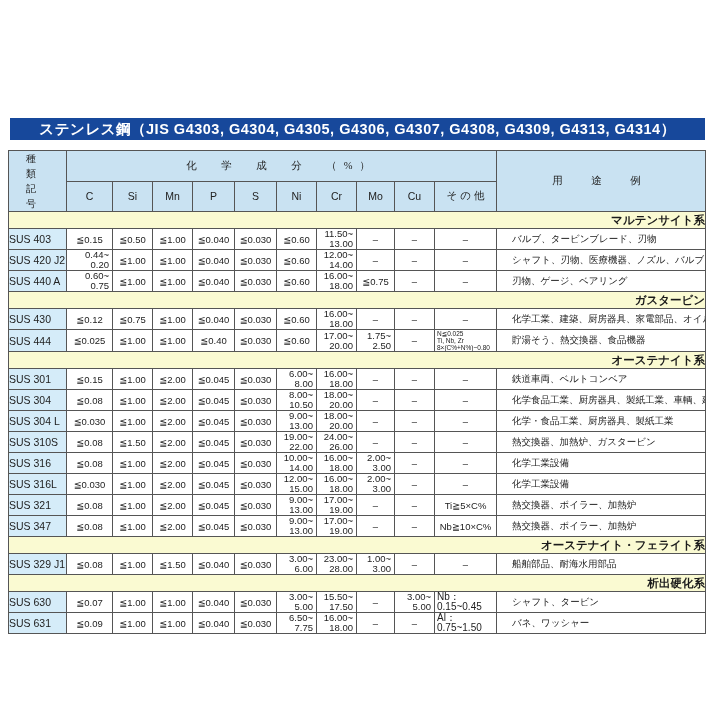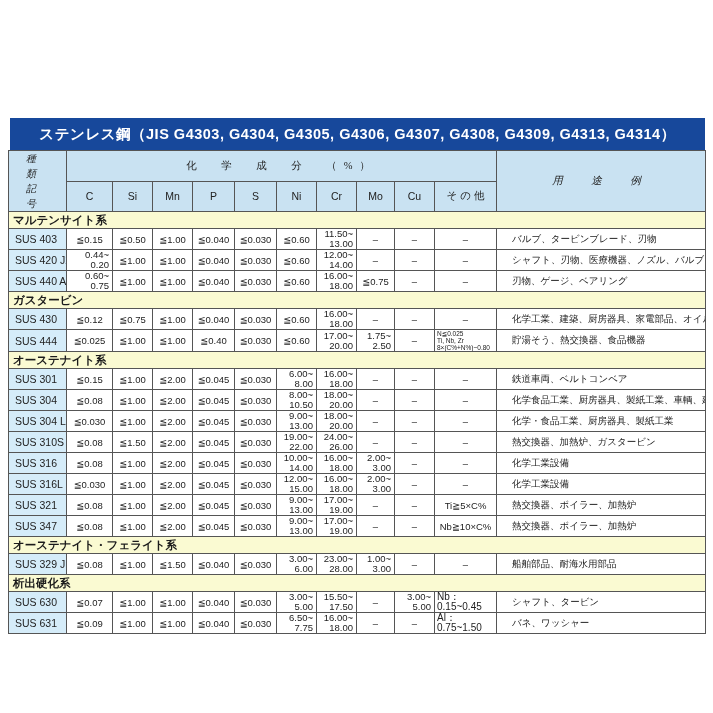--- a/index.html
+++ b/index.html
@@ -2,47 +2,47 @@
 <html><head>
 <meta charset="utf-8">
 <style>
   html,body{margin:0;padding:0;}
   body{
     width:713px;height:713px;background:#ffffff;position:relative;
     font-family:"Liberation Sans","DejaVu Sans",sans-serif;color:#222;
     overflow:hidden;
   }
   .title-bar{
-    position:absolute;left:10px;top:118px;width:695px;height:32px;
+    position:absolute;left:10px;top:118px;width:695px;height:22px;
     background:#17489b;color:#ffffff;font-weight:bold;font-size:14.5px;
     display:flex;align-items:center;justify-content:center;letter-spacing:0.5px;
     white-space:nowrap;
   }
   table.spec{
     position:absolute;left:8px;top:150px;width:698px;
     border-collapse:collapse;table-layout:fixed;
     font-size:9.5px;color:#222;
   }
   table.spec td,table.spec th{
     border:1px solid #555;padding:0;vertical-align:middle;
     font-weight:normal;overflow:hidden;
   }
   tr.hdr1 th{height:20px;background:#c9e2f2;}
   tr.hdr2 th{height:20px;background:#c9e2f2;font-size:10.5px;}
   th.type-head{background:#c9e2f2;font-size:10px;line-height:15px;}
-  th.type-head .sp{letter-spacing:14px;padding-left:1px;display:block;font-style:italic;}
+  th.type-head .sp{letter-spacing:14px;padding-left:1px;display:block;}
   th.comp-head{font-size:10.5px;letter-spacing:7px;padding-left:7px;font-family:Liberation Serif, serif;}
-  th.usage-head{font-size:10.5px;letter-spacing:9px;padding-left:9px;font-style:italic;}
+  th.usage-head{font-size:10.5px;letter-spacing:9px;padding-left:9px;}
   tr.section td{
-    height:16px;background:#fafad2;text-align:left;padding-left:4px;
+    height:16px;background:#fafad2;text-align:right;padding-left:20px;
     font-size:11.5px;font-weight:bold;color:#1b1b1b;
   }
   tr.data td{height:20px;background:#ffffff;text-align:center;}
   tr.data td.grade{
-    background:#d5ecf9;text-align:left;padding-left:6px;font-size:10.5px;
+    background:#d5ecf9;text-align:left;font-size:10.5px;
     white-space:nowrap;
   }
   tr.data td.usage{text-align:left;padding-left:15px;font-size:9.5px;white-space:nowrap;}
   td .rng{display:block;text-align:right;padding-right:3px;line-height:10px;}
   td .note{display:block;text-align:left;padding-left:2px;line-height:10px;font-size:10px;white-space:nowrap;}
   td .note.tiny{font-size:6.5px;line-height:7px;}
 </style>
 </head>
 <body>
 

